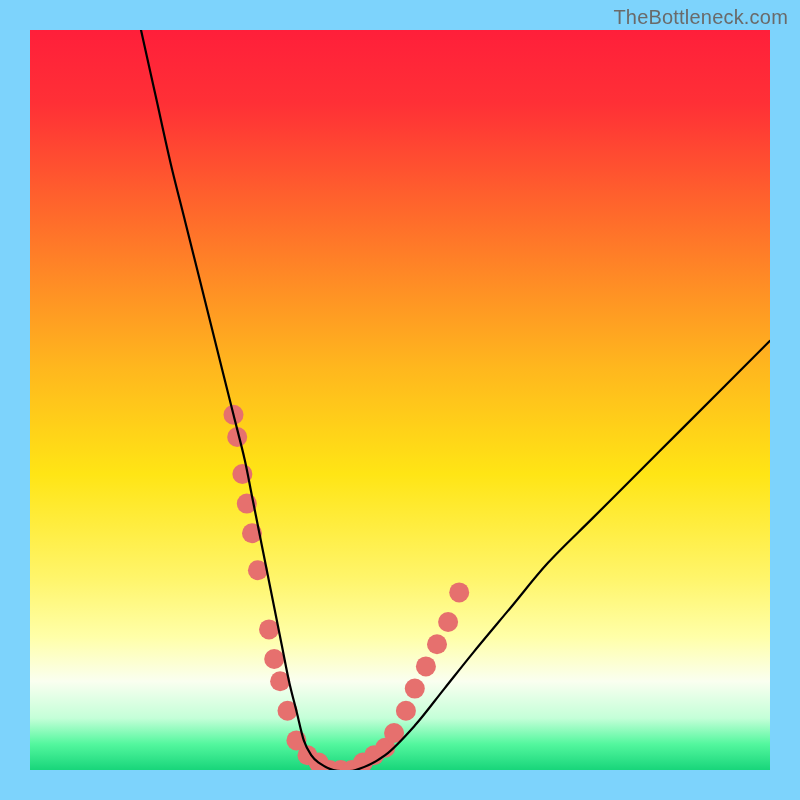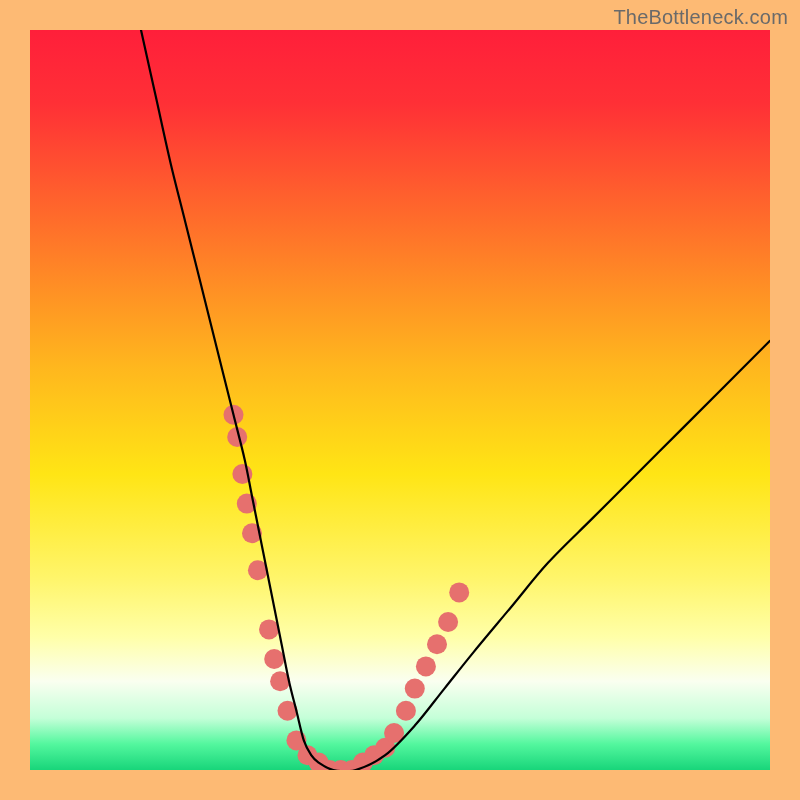--- a/index.html
+++ b/index.html
@@ -10,21 +10,21 @@
     background: #000;
     overflow: hidden;
     font-family: Arial, Helvetica, sans-serif;
   }
   .frame {
     position: absolute;
     top: 0;
     left: 0;
     width: 800px;
     height: 800px;
-    background: #fdba74;
+    background: #7dd3fc;
   }
   .plot {
     position: absolute;
     top: 30px;
     left: 30px;
     width: 740px;
     height: 740px;
     overflow: hidden;
   }
   .gradient {

